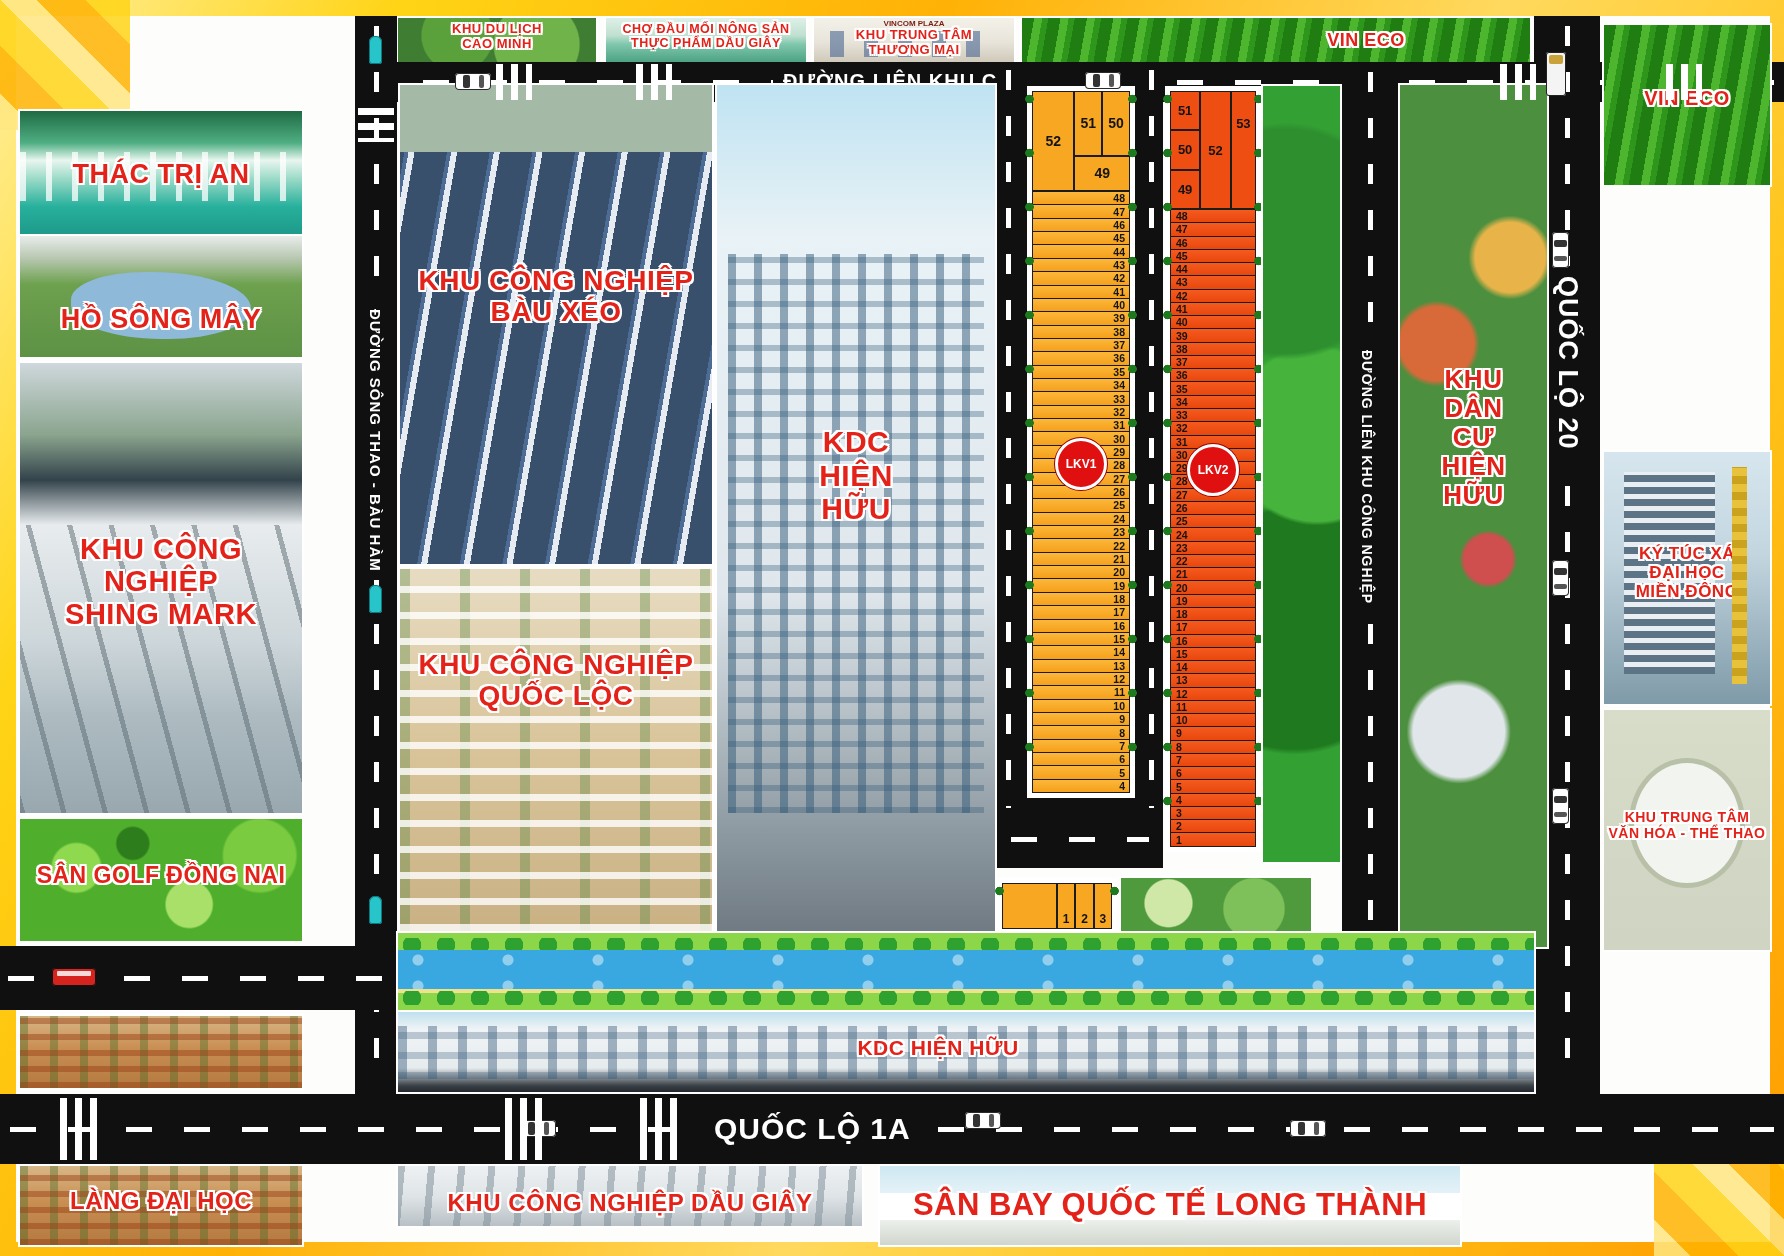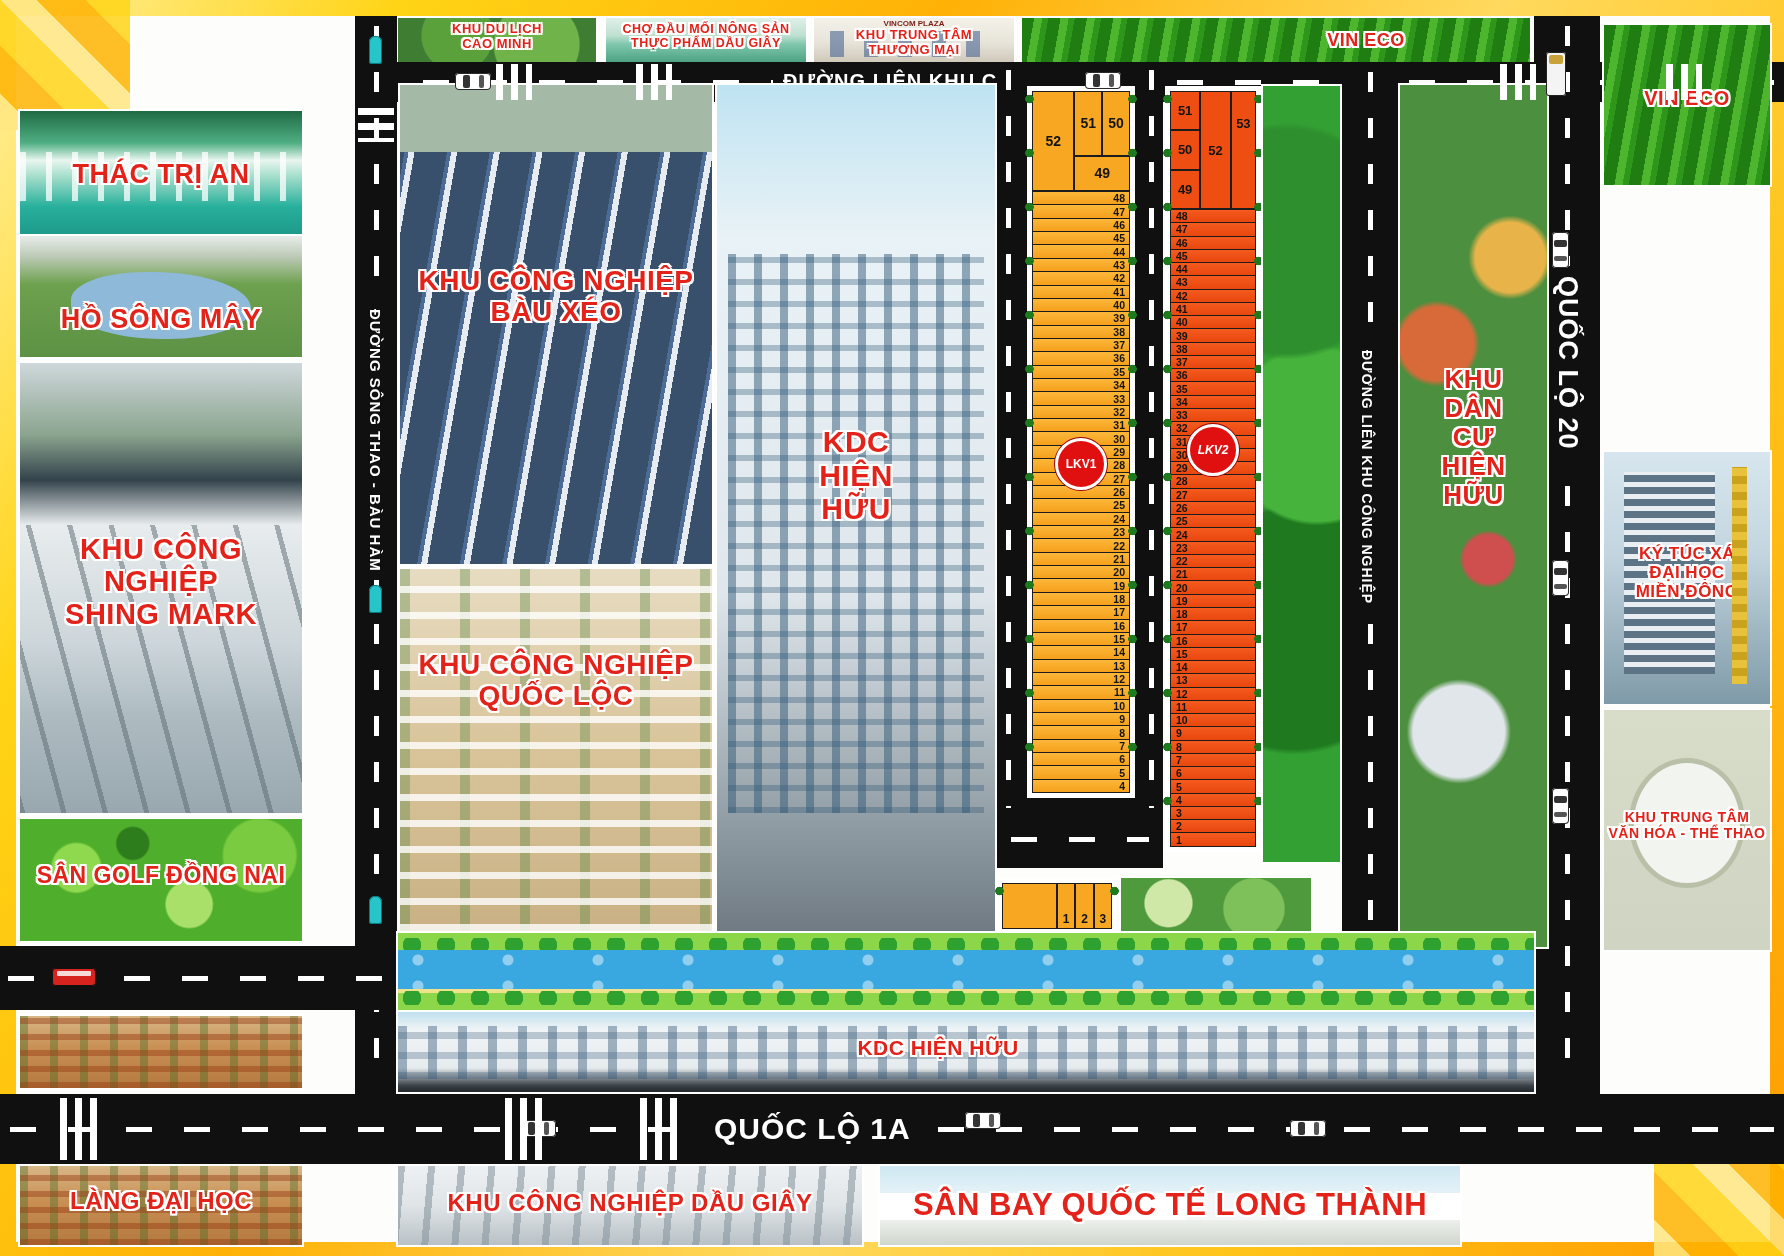--- a/index.html
+++ b/index.html
@@ -324,21 +324,21 @@
           <div class="prow">8</div>
           <div class="prow">7</div>
           <div class="prow">6</div>
           <div class="prow">5</div>
           <div class="prow">4</div>
           <div class="prow">3</div>
           <div class="prow">2</div>
           <div class="prow">1</div>
         </div>
     </div>
-    <div class="badge" style="top:338px;font-style:italic;">LKV2</div>
+    <div class="badge" style="top:358px;">LKV2</div>
   </div>
 
   <div class="lots lkv1-bg" style="left:997px;top:878px;width:120px;height:56px;">
     <div style="display:flex;width:100%;height:100%;">
       <div class="cell" style="flex:2.6;"></div>
       <div class="cell" style="flex:.8;align-items:flex-end;font-size:12px;padding-bottom:2px;box-sizing:border-box;">1</div>
       <div class="cell" style="flex:.8;align-items:flex-end;font-size:12px;padding-bottom:2px;box-sizing:border-box;">2</div>
       <div class="cell" style="flex:.8;align-items:flex-end;font-size:12px;padding-bottom:2px;box-sizing:border-box;">3</div>
     </div>
   </div>
@@ -376,21 +376,21 @@
   <div class="tile" style="left:398px;top:933px;width:1136px;height:77px;background:#efe28c;">
     <div class="river-bank top"></div>
     <div class="river-water"></div>
     <div class="river-bank bot"></div>
   </div>
   <div class="tile p-rowhouses" style="left:398px;top:1012px;width:1136px;height:80px;">
     <div class="lbl-wrap" style="top:24px;left:340px;right:auto;width:400px;">
       <span class="rl" style="font-size:21px;">KDC HIỆN HỮU</span>
     </div>
   </div>
-  <div class="tile p-dgf" style="left:398px;top:1166px;width:464px;height:79px;">
+  <div class="tile p-dgf" style="left:398px;top:1166px;width:464px;height:60px;">
     <div class="lbl-wrap" style="top:24px;">
         <span class="rl" style="font-size:24px;">KHU CÔNG NGHIỆP DẦU GIÂY</span>
       </div>
   </div>
   <div class="tile p-airport" style="left:880px;top:1166px;width:580px;height:79px;">
     <div class="lbl-wrap" style="top:22px;">
         <span class="rl" style="font-size:31px;">SÂN BAY QUỐC TẾ LONG THÀNH</span>
       </div>
   </div>
 <div class="car h" style="left: 455px; top: 73px;"></div>

